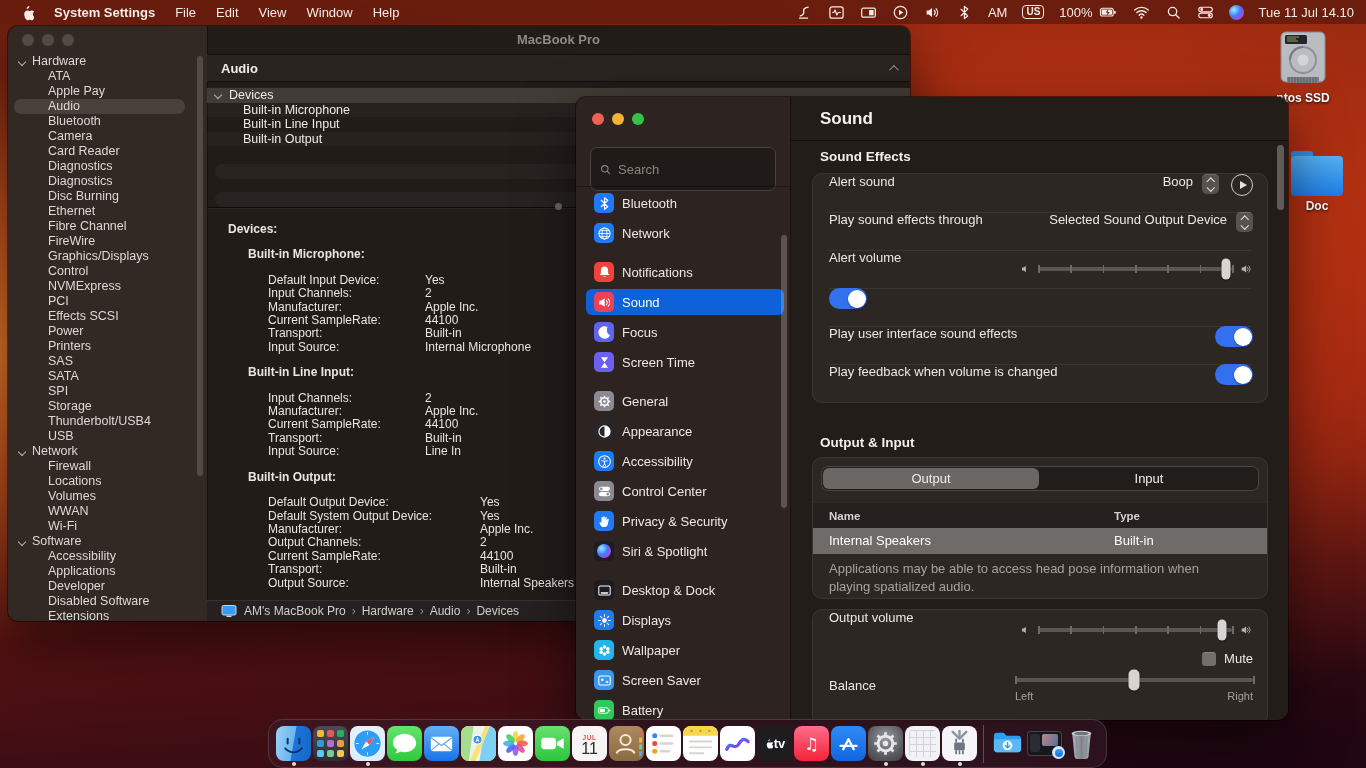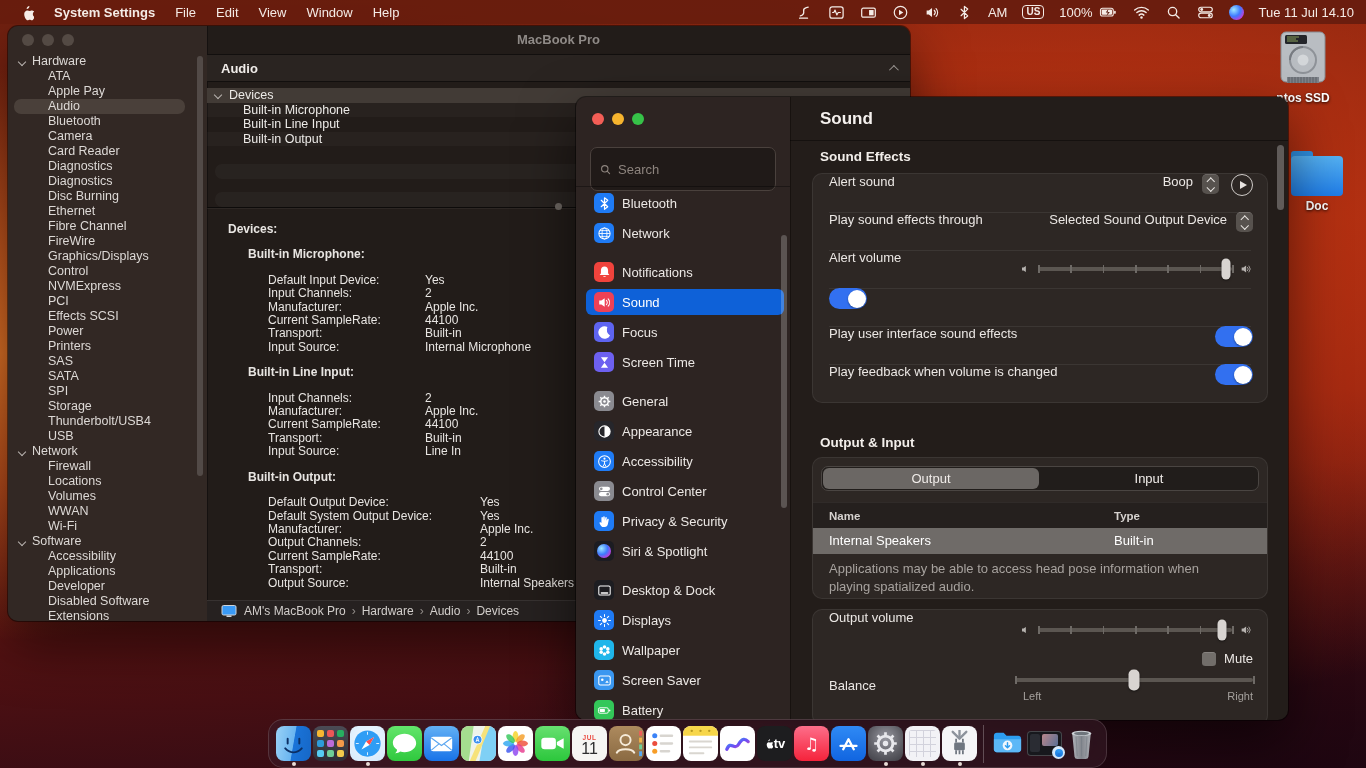--- a/index.html
+++ b/index.html
@@ -638,21 +638,21 @@
             <span>Mute</span>
           </div>
           <div class="crow" style="height:34px;margin-top:28px">
             <span class="lbl">Balance</span>
             <div class="bwrap">
               <div class="btrack">
                 <span class="btick" style="left:0"></span>
                 <span class="btick" style="left:100%"></span>
                 <span class="bthumb" style="left:50%"></span>
               </div>
-              <span class="blbl" style="left:8px">Left</span>
+              <span class="blbl" style="left:0">Left</span>
               <span class="blbl" style="right:0">Right</span>
             </div>
           </div>
         </div>
       </div>
     <div class="sw-pscroll"></div>
   </div>
 </div>
 
 <div class="menubar">

